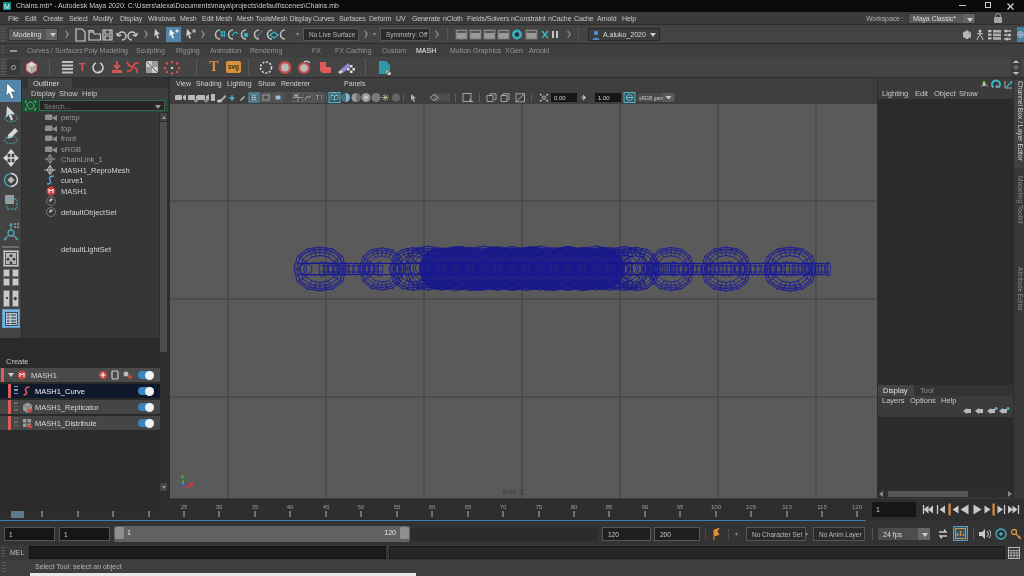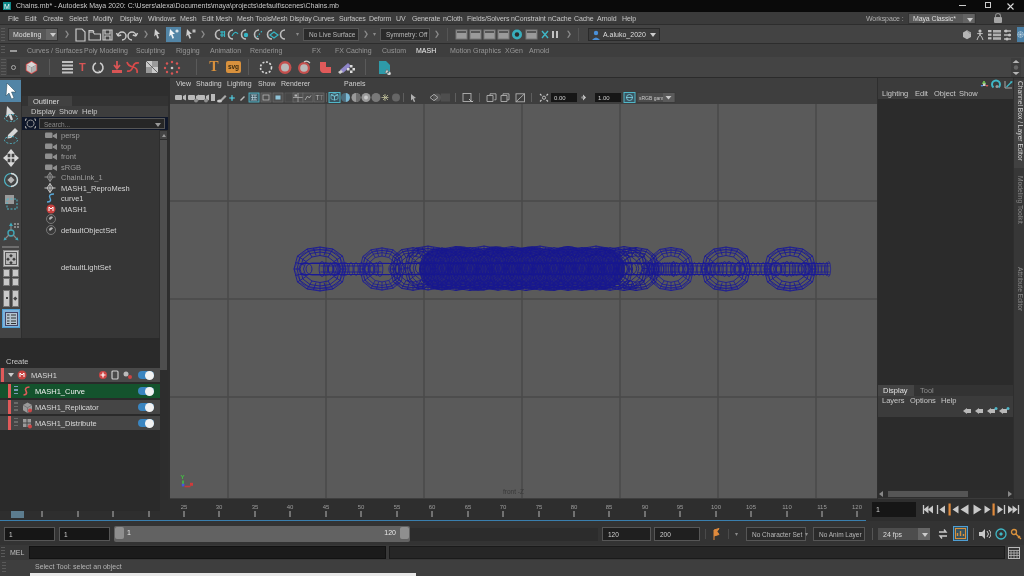--- a/index.html
+++ b/index.html
@@ -16,21 +16,21 @@
 .field{position:absolute;background:#2a2a2a;border:1px solid #565656;color:#b8b8b8;font-size:6.5px;white-space:nowrap;}
 .ddown{position:absolute;background:#575757;border:1px solid #333;color:#dedede;font-size:7px;white-space:nowrap;}
 .ddarrow{position:absolute;right:2px;top:40%;width:0;height:0;border-left:3px solid transparent;border-right:3px solid transparent;border-top:4px solid #ccc;}
 .sep{position:absolute;width:1px;background:#555;}
 .carr{position:absolute;color:#8a8a8a;font-size:7px;}
 
 #shelftabs{top:44px;left:0;width:1024px;height:13px;background:#3e3e3e;color:#969696;font-size:7px;}
 #shelftabs span{position:absolute;top:3px;white-space:nowrap;}
 #shelficons{top:57px;left:0;width:1024px;height:21px;background:#444444;border-bottom:1px solid #2b2b2b;}
 #toolbox{top:78px;left:0;width:21px;height:422px;background:#434343;}
-#outliner{top:96px;left:22px;width:146px;height:421px;background:#0f172a;}
+#outliner{top:78px;left:22px;width:146px;height:421px;background:#14532d;}
 #viewport{top:78px;left:170px;width:707px;height:421px;background:#3e3e3e;}
 #vpview{position:absolute;top:26px;left:0;width:707px;height:394px;background:#5a5a5a;overflow:hidden;}
 #rightpanel{top:78px;left:878px;width:135px;height:421px;background:#3b3b3b;}
 #righttabs{top:78px;left:1014px;width:10px;height:421px;background:#373737;}
 
 #timeline{top:500px;left:0;width:1024px;height:21px;background:#2e2e2e;}
 #cacheline{top:520px;left:0;width:866px;height:2.5px;background:#3a7fae;}
 #rangebar{top:521px;left:0;width:1024px;height:24px;background:#333333;}
 #melbar{top:545px;left:0;width:1024px;height:15px;background:#383838;}
 #helpbar{top:560px;left:0;width:1024px;height:16px;background:#3e3e3e;color:#b5b5b5;font-size:7px;}
@@ -835,21 +835,21 @@
     <span style="position:absolute;left:31px;top:3px;">MASH1</span>
     <svg style="position:absolute;left:98px;top:2px;" width="36" height="10" viewBox="0 0 36 10">
       <circle cx="5" cy="5" r="4" fill="#cc4444"></circle>
           <path d="M5 2.5 v5 M2.5 5 h5" stroke="#fff" stroke-width="1.2"></path>
       <rect x="14" y="1" width="6" height="8" rx="1" fill="none" stroke="#ccc" stroke-width="1.2"></rect>
       <circle cx="28" cy="4" r="2.5" fill="#bbb"></circle>
           <circle cx="32" cy="7" r="2" fill="#cc4444"></circle>
     </svg>
     <div class="toggle"></div>
   </div>
-  <div class="mrow" style="top:46px;height:14px;background:#14532d;">
+  <div class="mrow" style="top:46px;height:14px;background:#0f172a;">
     <div class="redbar" style="left:8px;top:0;height:14px;background:#e05a5a;"></div>
     <div style="position:absolute;left:14px;top:2px;width:4px;height:10px;background:repeating-linear-gradient(to bottom,#7a9cb8 0,#7a9cb8 1.5px,transparent 1.5px,transparent 3.5px);"></div>
     <svg style="position:absolute;left:22px;top:2px;" width="10" height="10" viewBox="0 0 10 10">
           <path d="M7.5 1 q-5.5 0.5-3.5 4 t-2.5 4" fill="none" stroke="#e05a5a" stroke-width="1.6"></path>
         </svg>
     <span style="position:absolute;left:35px;top:3px;color:#f0f0f0;">MASH1_Curve</span>
     <div class="toggle" style="background:#3a85c0;"></div>
   </div>
   <div class="mrow" style="top:62px;height:14px;background:#454545;">
     <div class="redbar" style="left:8px;top:0;height:14px;background:#e05a5a;"></div>

